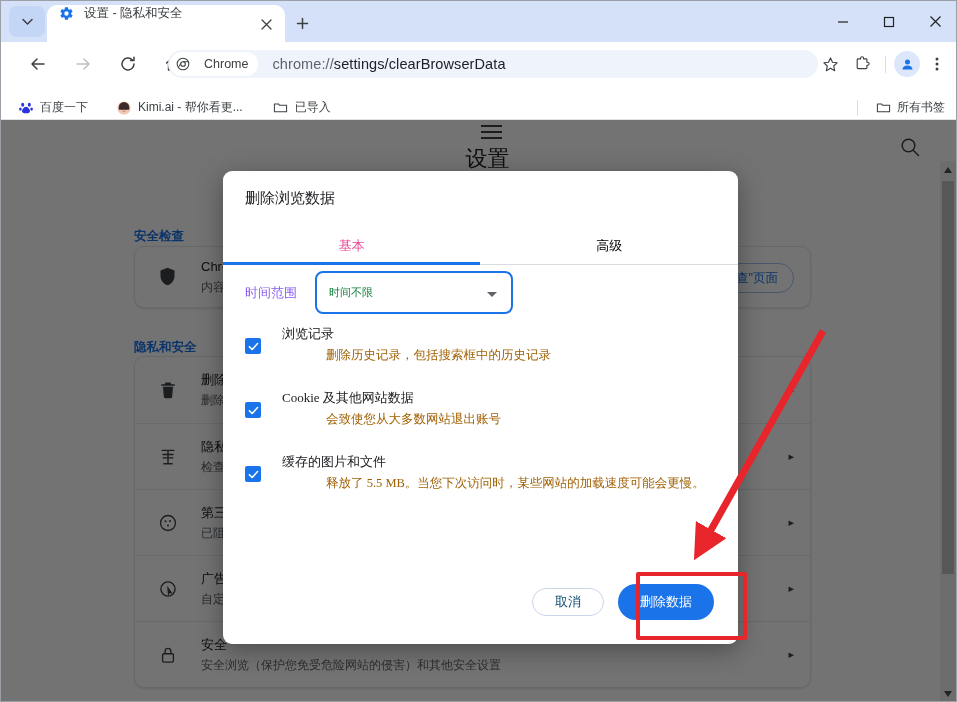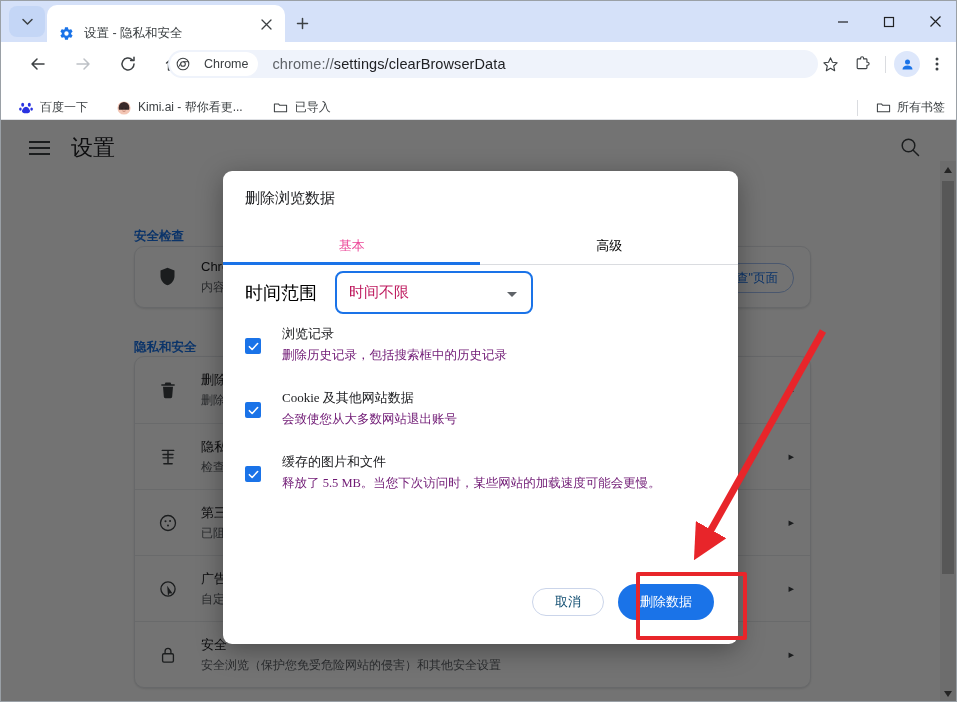--- a/index.html
+++ b/index.html
@@ -26,21 +26,21 @@
     position: absolute; left: 8px; top: 5px; width: 36px; height: 31px;
     border-radius: 8px; background: #c4d6f6;
     display: flex; align-items: center; justify-content: center;
     cursor: default;
   }
   .tabsearch svg { display: block; }
   .tab {
     position: absolute; left: 46px; top: 4px; width: 238px; height: 37px;
     background: #ffffff;
     border-top-left-radius: 10px; border-top-right-radius: 10px;
-    display: flex; align-items: flex-end;
+    display: flex; align-items: flex-start;
   }
   .tab-favicon {
     margin-left: 11px; width: 17px; height: 17px;
     display: flex; align-items: center; justify-content: center;
   }
   .tab-title {
     margin-left: 9px; font-size: 12.5px; color: #3c4043;
     white-space: nowrap; overflow: hidden; max-width: 150px;
   }
   .tab-close {
@@ -96,21 +96,21 @@
 
   
   .page {
     position: absolute; left: 0; top: 119px; width: 955px; height: 582px;
     background: #ffffff;
     overflow: hidden;
   }
   .page-inner { position: absolute; inset: 0; }
   .settings-header {
     position: absolute; left: 0; top: 0; width: 955px; height: 56px;
-    display: flex; align-items: center;
+    display: flex; align-items: center; flex-direction: column;
   }
   .ham { margin-left: 28px; width: 24px; height: 24px; display:flex; flex-direction:column; justify-content:center; gap:4px;}
   .ham i { display:block; width: 21px; height: 2px; background: #3c4043; }
   .settings-title { margin-left: 18px; font-size: 22px; color: #202124; }
   .search-btn { position: absolute; right: 33px; top: 16px; width: 24px; height: 24px; }
 
   .section-label {
     position: absolute; font-size: 12.5px; color: #1a73e8; font-weight: bold; margin-top: 19px;
   }
   .card {
@@ -158,41 +158,41 @@
     overflow: hidden;
   }
   .dlg-title { position: absolute; left: 22px; top: 18px; font-size: 15px; color: #202124; }
   .dlg-tabs { position: absolute; left: 0; top: 56px; width: 515px; height: 38px; display: flex; }
   .dlg-tab { flex: 1; display: flex; align-items: center; justify-content: center; font-size: 13px; color: #000000; position: relative; }
   .dlg-tab.active { color: #ec4899; }
   .dlg-tabs-underline { position: absolute; left: 0; top: 93px; width: 515px; height: 1px; background: #dadce0; }
   .dlg-tab-indicator { position: absolute; left: 0; top: 91px; width: 257px; height: 3px; background: #1a73e8; }
 
   .range-row { position: absolute; left: 22px; top: 100px; display: flex; align-items: center; }
-  .range-label { font-size: 18px; color: #000000; }
+  .range-label { font-size: 13px; color: #8b5cf6; }
   .select {
     margin-left: 18px; width: 198px; height: 43px;
     border: 2px solid #1a73e8; border-radius: 8px;
     display: flex; align-items: center; padding: 0 12px;
     position: relative;
   }
-  .select-value { font-size: 15px; color: #be185d; font-family: Liberation Serif, serif; }
+  .select-value { font-size: 11px; color: #15803d; font-family: Liberation Serif, serif; }
   .select-arrow { position: absolute; right: 14px; top: 19px; width: 0; height: 0;
     border-left: 5px solid transparent; border-right: 5px solid transparent; border-top: 5px solid #5f6368; }
 
   .checks { position: absolute; left: 22px; top: 153px; width: 480px; font-family: Liberation Serif, serif; }
   .chk-row { display: flex; align-items: flex-start; margin-bottom: 23px; }
   .chk-box {
     width: 16px; height: 16px; flex: 0 0 16px; margin-top: 14px;
     background: #1a73e8; border-radius: 2px;
     display: flex; align-items: center; justify-content: center;
   }
   .chk-txt { margin-left: 21px; }
   .chk-title { font-size: 13px; color: #202124; line-height: 20px; }
-  .chk-sub { font-size: 12.5px; color: #701a75; line-height: 20px; margin-top: 1px; }
+  .chk-sub { font-size: 12.5px; color: #a16207; line-height: 20px; margin-top: 1px; margin-left: 44px; }
 
   .dlg-actions { position: absolute; right: 24px; bottom: 24px; display: flex; align-items: center; gap: 14px; }
   .btn-cancel {
     height: 28px; padding: 0 22px; border-radius: 17px;
     border: 1px solid #cbd5ea; background: #fff;
     color: #0c4a6e; font-size: 13px; display: flex; align-items: center;
   }
   .btn-primary {
     height: 36px; padding: 0 22px; border-radius: 18px;
     background: #1a73e8; color: #ffffff; font-size: 13px;

